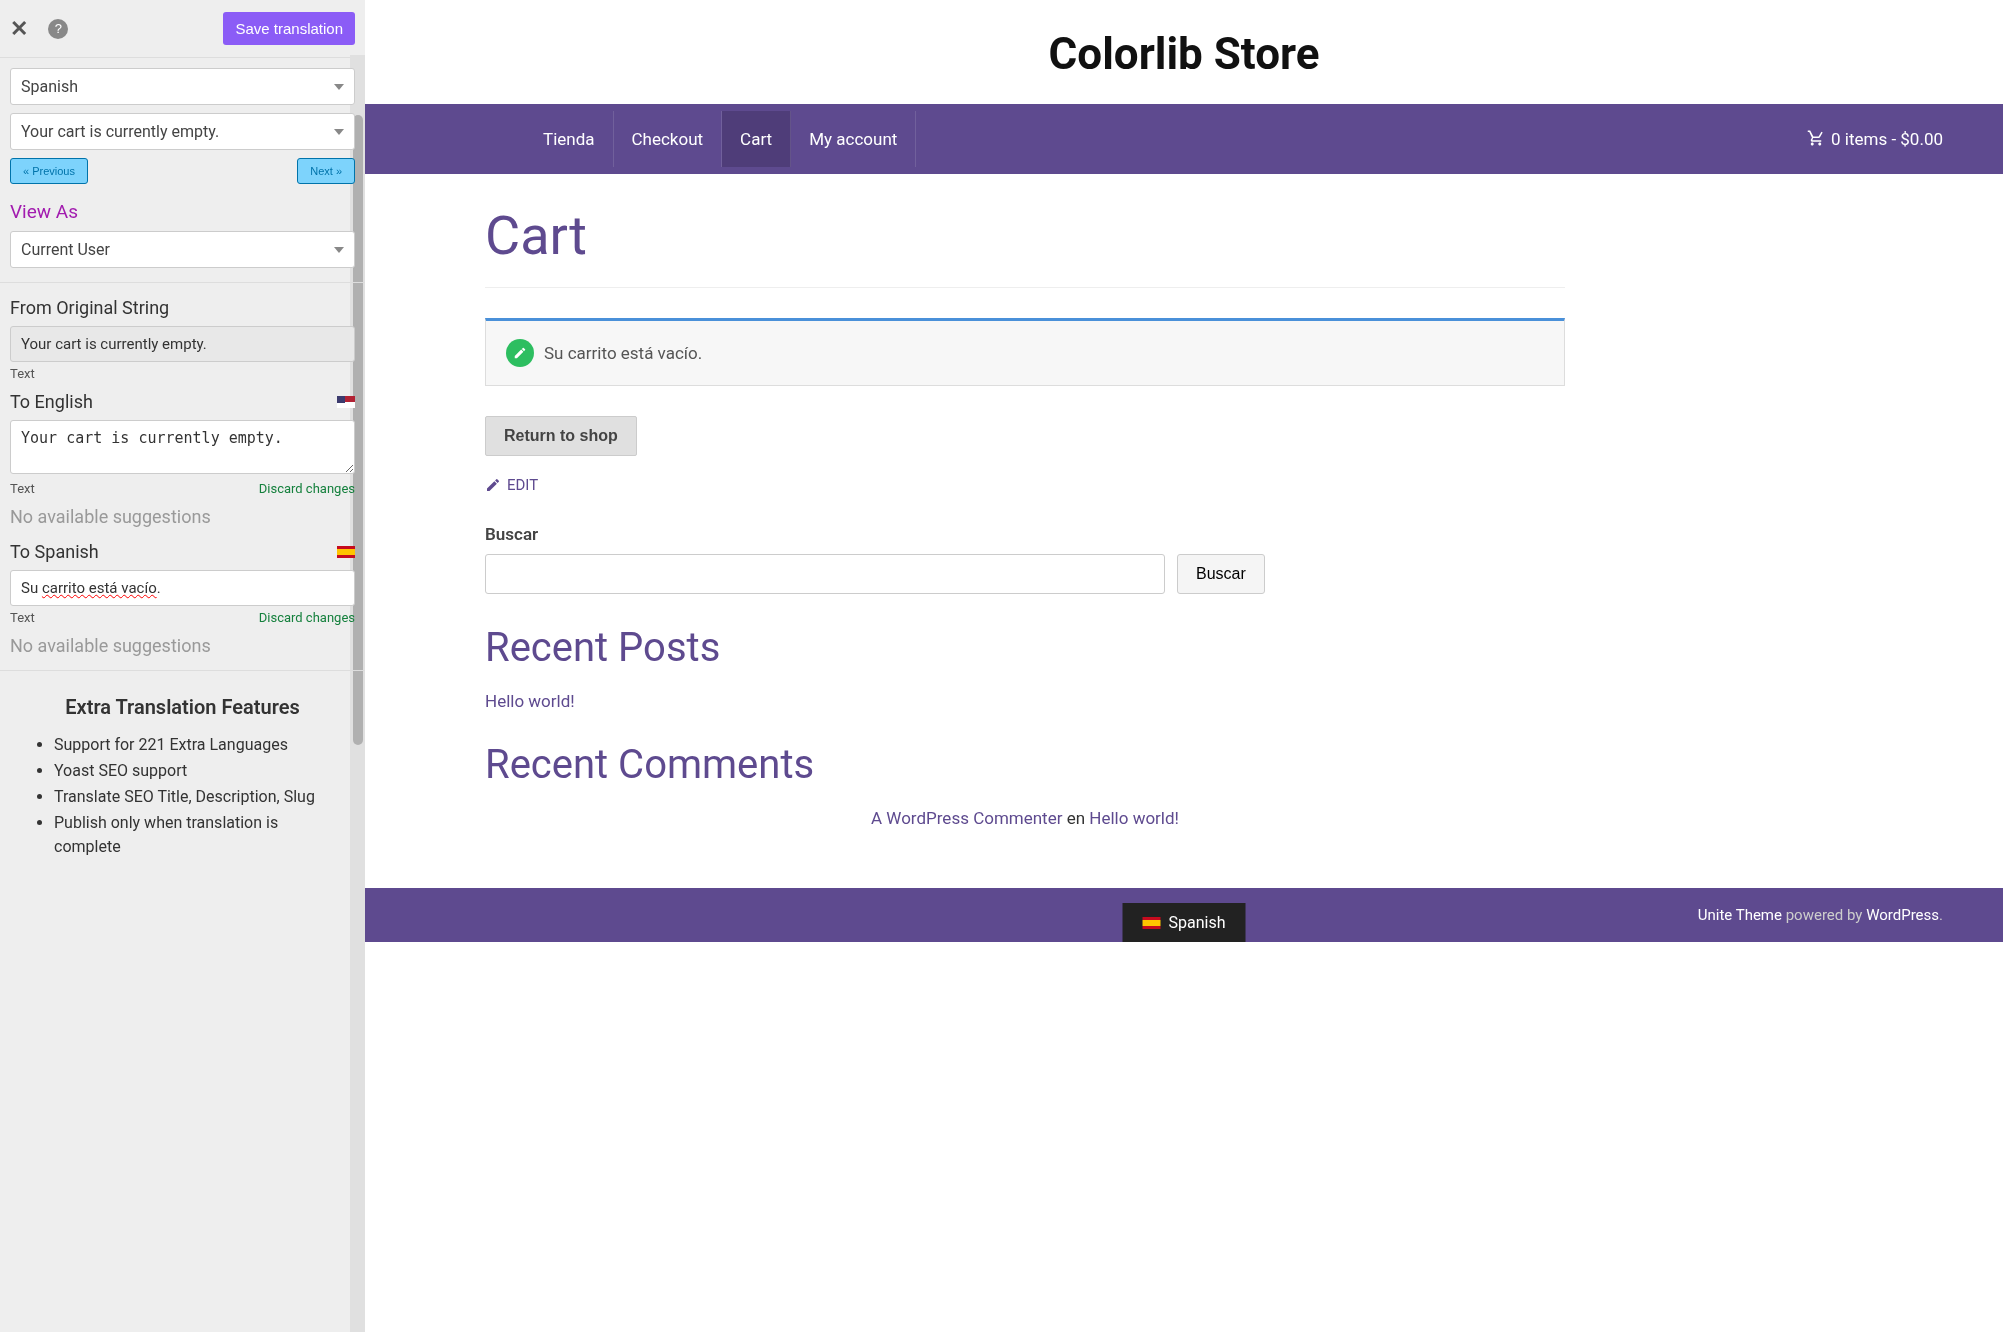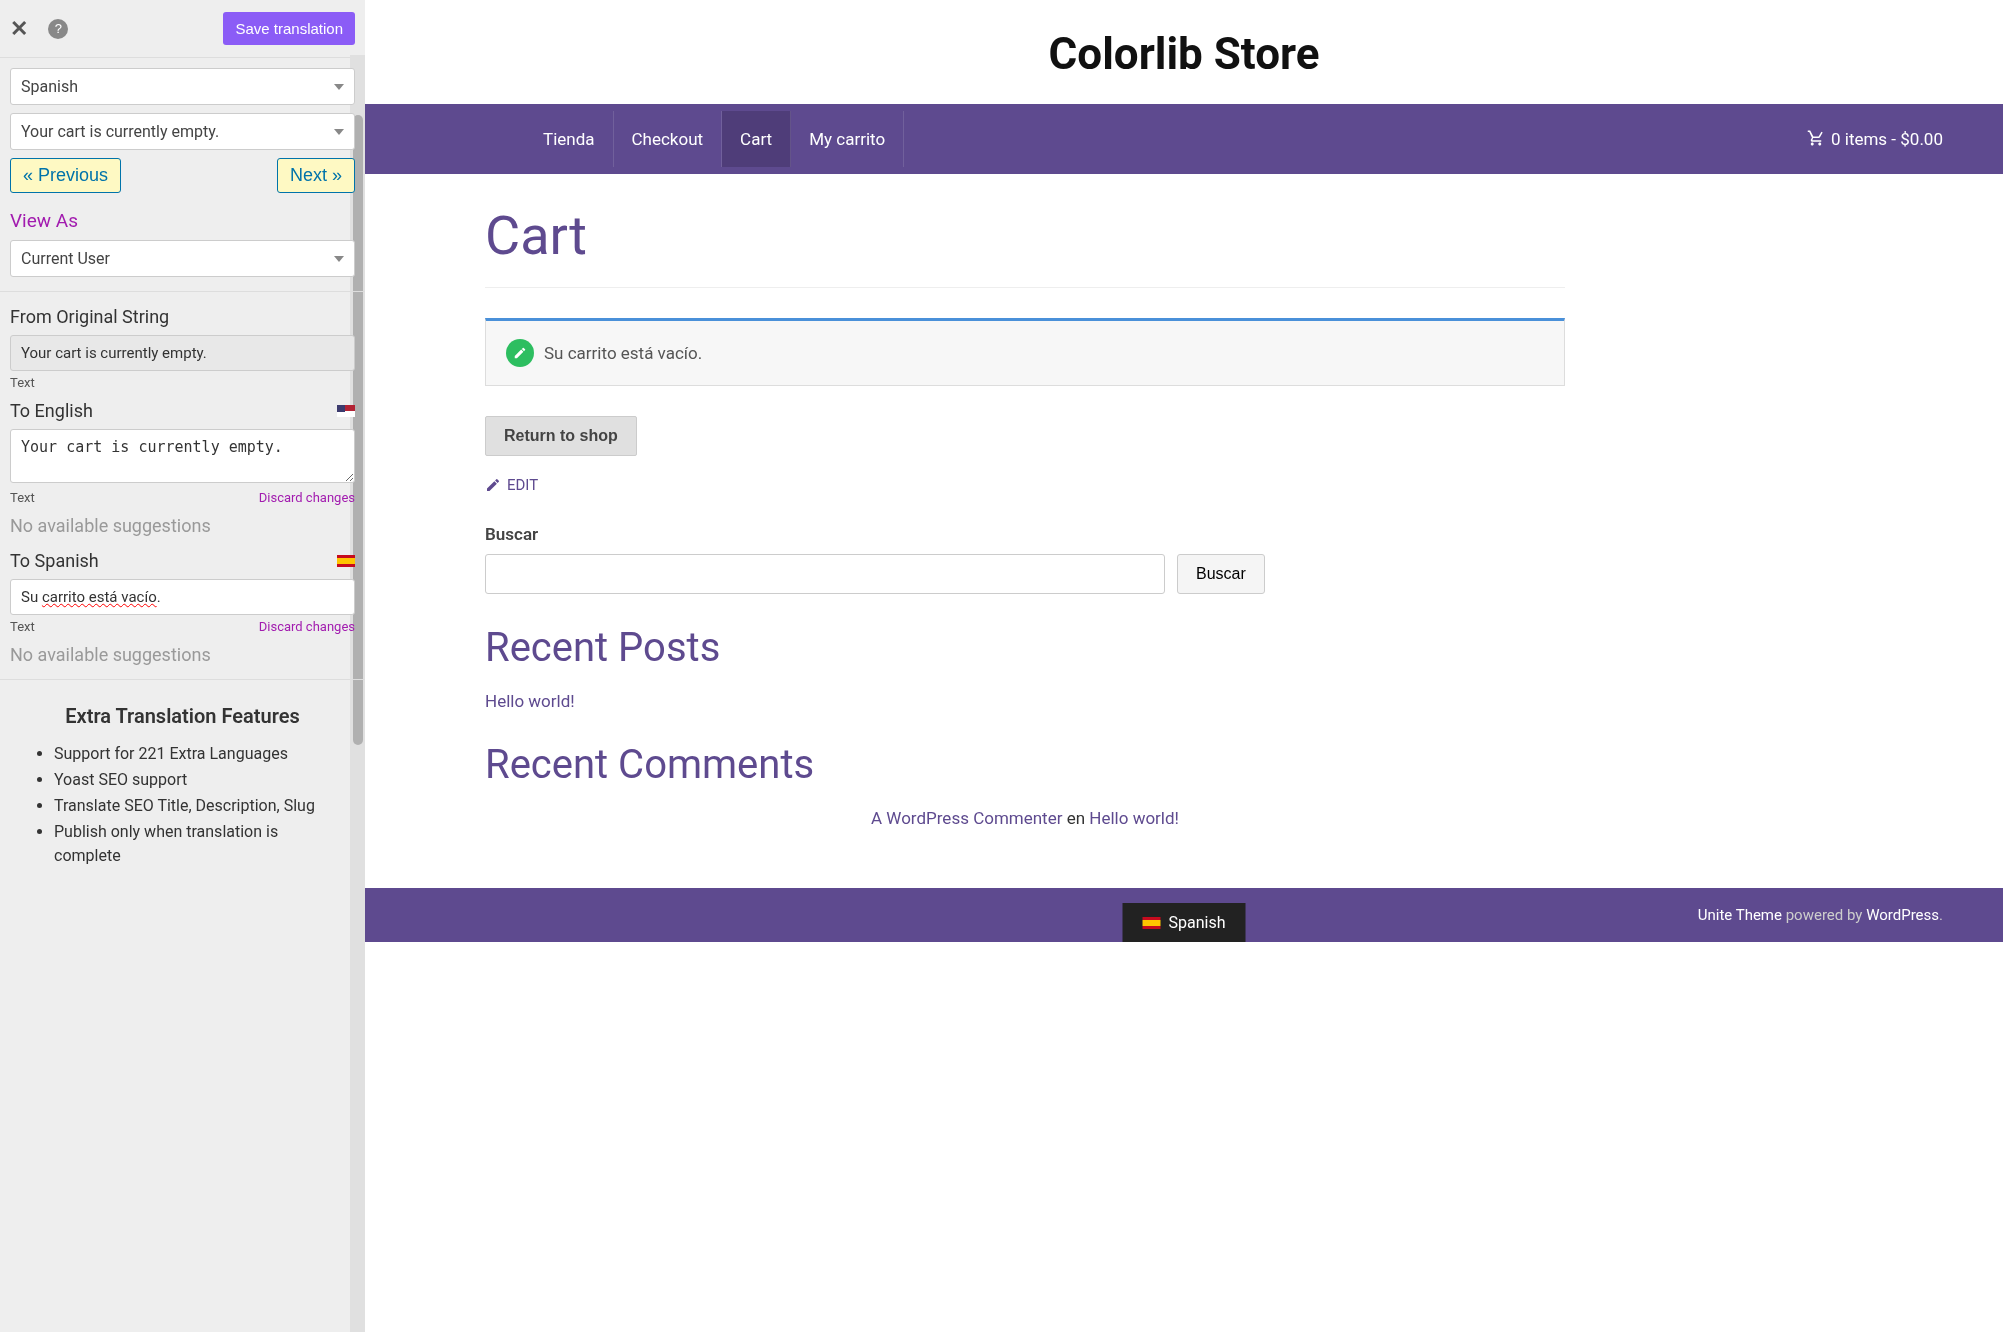--- a/index.html
+++ b/index.html
@@ -15,38 +15,38 @@
 .save-btn { background: #8b5cf6; color: #fff; border: none; padding: 8px 12px; font-size: 15px; border-radius: 3px; cursor: pointer; }
 
 .sidebar-body { overflow-y: auto; flex: 1; padding: 10px; position: relative; }
 .sidebar-scroll-track { position: absolute; right: 0; top: 55px; bottom: 0; width: 15px; background: #e0e0e0; }
 .sidebar-scroll-thumb { position: absolute; right: 2px; top: 60px; width: 10px; height: 630px; background: #b0b0b0; border-radius: 5px; }
 
 .select-box { width: 100%; background: #fff; border: 1px solid #ccc; padding: 8px 10px; font-size: 16px; color: #444; border-radius: 3px; margin-bottom: 8px; position: relative; cursor: pointer; }
 .select-box .caret { position: absolute; right: 10px; top: 50%; transform: translateY(-50%); width: 0; height: 0; border-left: 5px solid transparent; border-right: 5px solid transparent; border-top: 6px solid #888; }
 
 .nav-row { display: flex; justify-content: space-between; margin-bottom: 16px; }
-.nav-btn { background: #fef9c3; border: 1px solid #0073aa; color: #0073aa; padding: 6px 12px; border-radius: 3px; cursor: pointer; font-size: 18px; }
+.nav-btn { background: #7dd3fc; border: 1px solid #0073aa; color: #0073aa; padding: 6px 12px; border-radius: 3px; cursor: pointer; font-size: 11px; }
 
 .section-label { font-size: 19px; color: #a21caf; margin: 10px 0 8px; font-weight: 400; }
 
 .divider { height: 1px; background: #ddd; margin: 14px -10px; }
 .section-block { padding: 0; }
 
 .field-label { font-size: 18px; color: #333; margin-bottom: 8px; display: flex; justify-content: space-between; align-items: center; }
 .flag { width: 18px; height: 12px; display: inline-block; }
 .flag-us { background: linear-gradient(to bottom, #b22234 0%, #b22234 50%, #fff 50%, #fff 100%); position: relative; }
 .flag-us::before { content: ''; position: absolute; left: 0; top: 0; width: 8px; height: 7px; background: #3c3b6e; }
 .flag-es { background: linear-gradient(to bottom, #c60b1e 0%, #c60b1e 25%, #ffc400 25%, #ffc400 75%, #c60b1e 75%); }
 
 .readonly-box { background: #e8e8e8; border: 1px solid #ccc; padding: 8px 10px; font-size: 15px; color: #333; border-radius: 3px; margin-bottom: 4px; resize: vertical; min-height: 36px; }
 .input-box { width: 100%; background: #fff; border: 1px solid #ccc; padding: 8px 10px; font-size: 15px; color: #333; border-radius: 3px; margin-bottom: 4px; resize: vertical; min-height: 36px; }
 .sub-row { display: flex; justify-content: space-between; font-size: 13px; margin-bottom: 10px; }
 .sub-text { color: #555; }
-.discard-link { color: #a21caf; cursor: pointer; }
+.discard-link { color: #15803d; cursor: pointer; }
 .no-sugg { color: #999; font-size: 18px; margin-bottom: 14px; }
 
 .spell-underline { text-decoration: underline wavy red; text-decoration-thickness: 1px; }
 
 .features-section { padding: 10px 20px; }
 .features-title { font-size: 20px; font-weight: 600; text-align: center; margin-bottom: 14px; }
 .features-list { list-style: disc; padding-left: 24px; }
 .features-list li { font-size: 16px; line-height: 1.5; color: #333; margin-bottom: 2px; }
 
 
@@ -178,21 +178,21 @@
   <div class="preview">
     <div class="site-header">
       <div class="site-title">Colorlib Store</div>
     </div>
 
     <div class="nav-bar">
       <div class="nav-menu">
         <div class="nav-item">Tienda</div>
         <div class="nav-item">Checkout</div>
         <div class="nav-item active">Cart</div>
-        <div class="nav-item">My carrito</div>
+        <div class="nav-item">My account</div>
       </div>
       <div class="cart-summary">
         <svg class="cart-icon-svg" viewBox="0 0 24 24">
             <path d="M7 18c-1.1 0-2 .9-2 2s.9 2 2 2 2-.9 2-2-.9-2-2-2zm10 0c-1.1 0-2 .9-2 2s.9 2 2 2 2-.9 2-2-.9-2-2-2zM7.2 14.6l.1-.4L8.1 12h7.5c.7 0 1.4-.4 1.7-1l3.6-6.5-1.7-1L15.5 10H8.5L4.3 2H1v2h2l3.6 7.6-1.4 2.4c-.2.3-.2.7-.2 1 0 1.1.9 2 2 2h12v-2H7.4c-.1 0-.2-.1-.2-.2z"></path>
           </svg>
         <span>0 items - $0.00</span>
       </div>
     </div>
 
     <div class="content">

